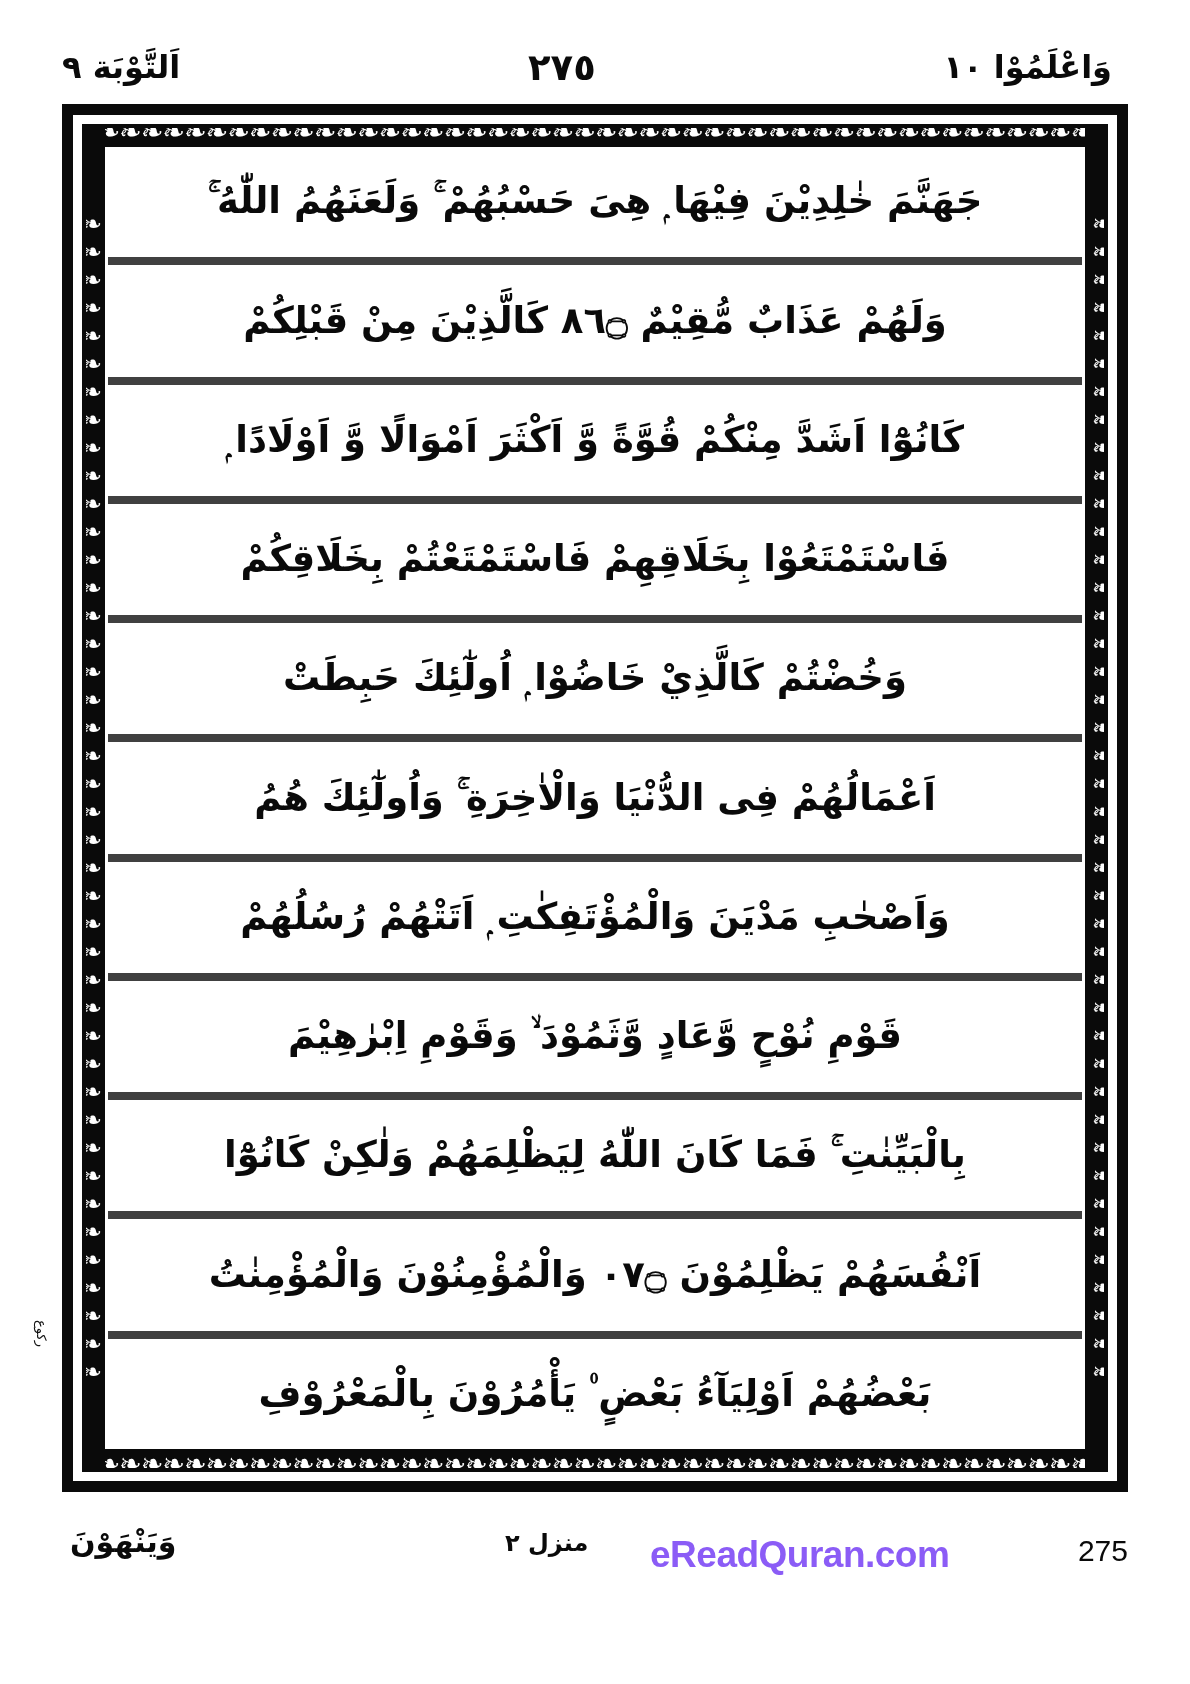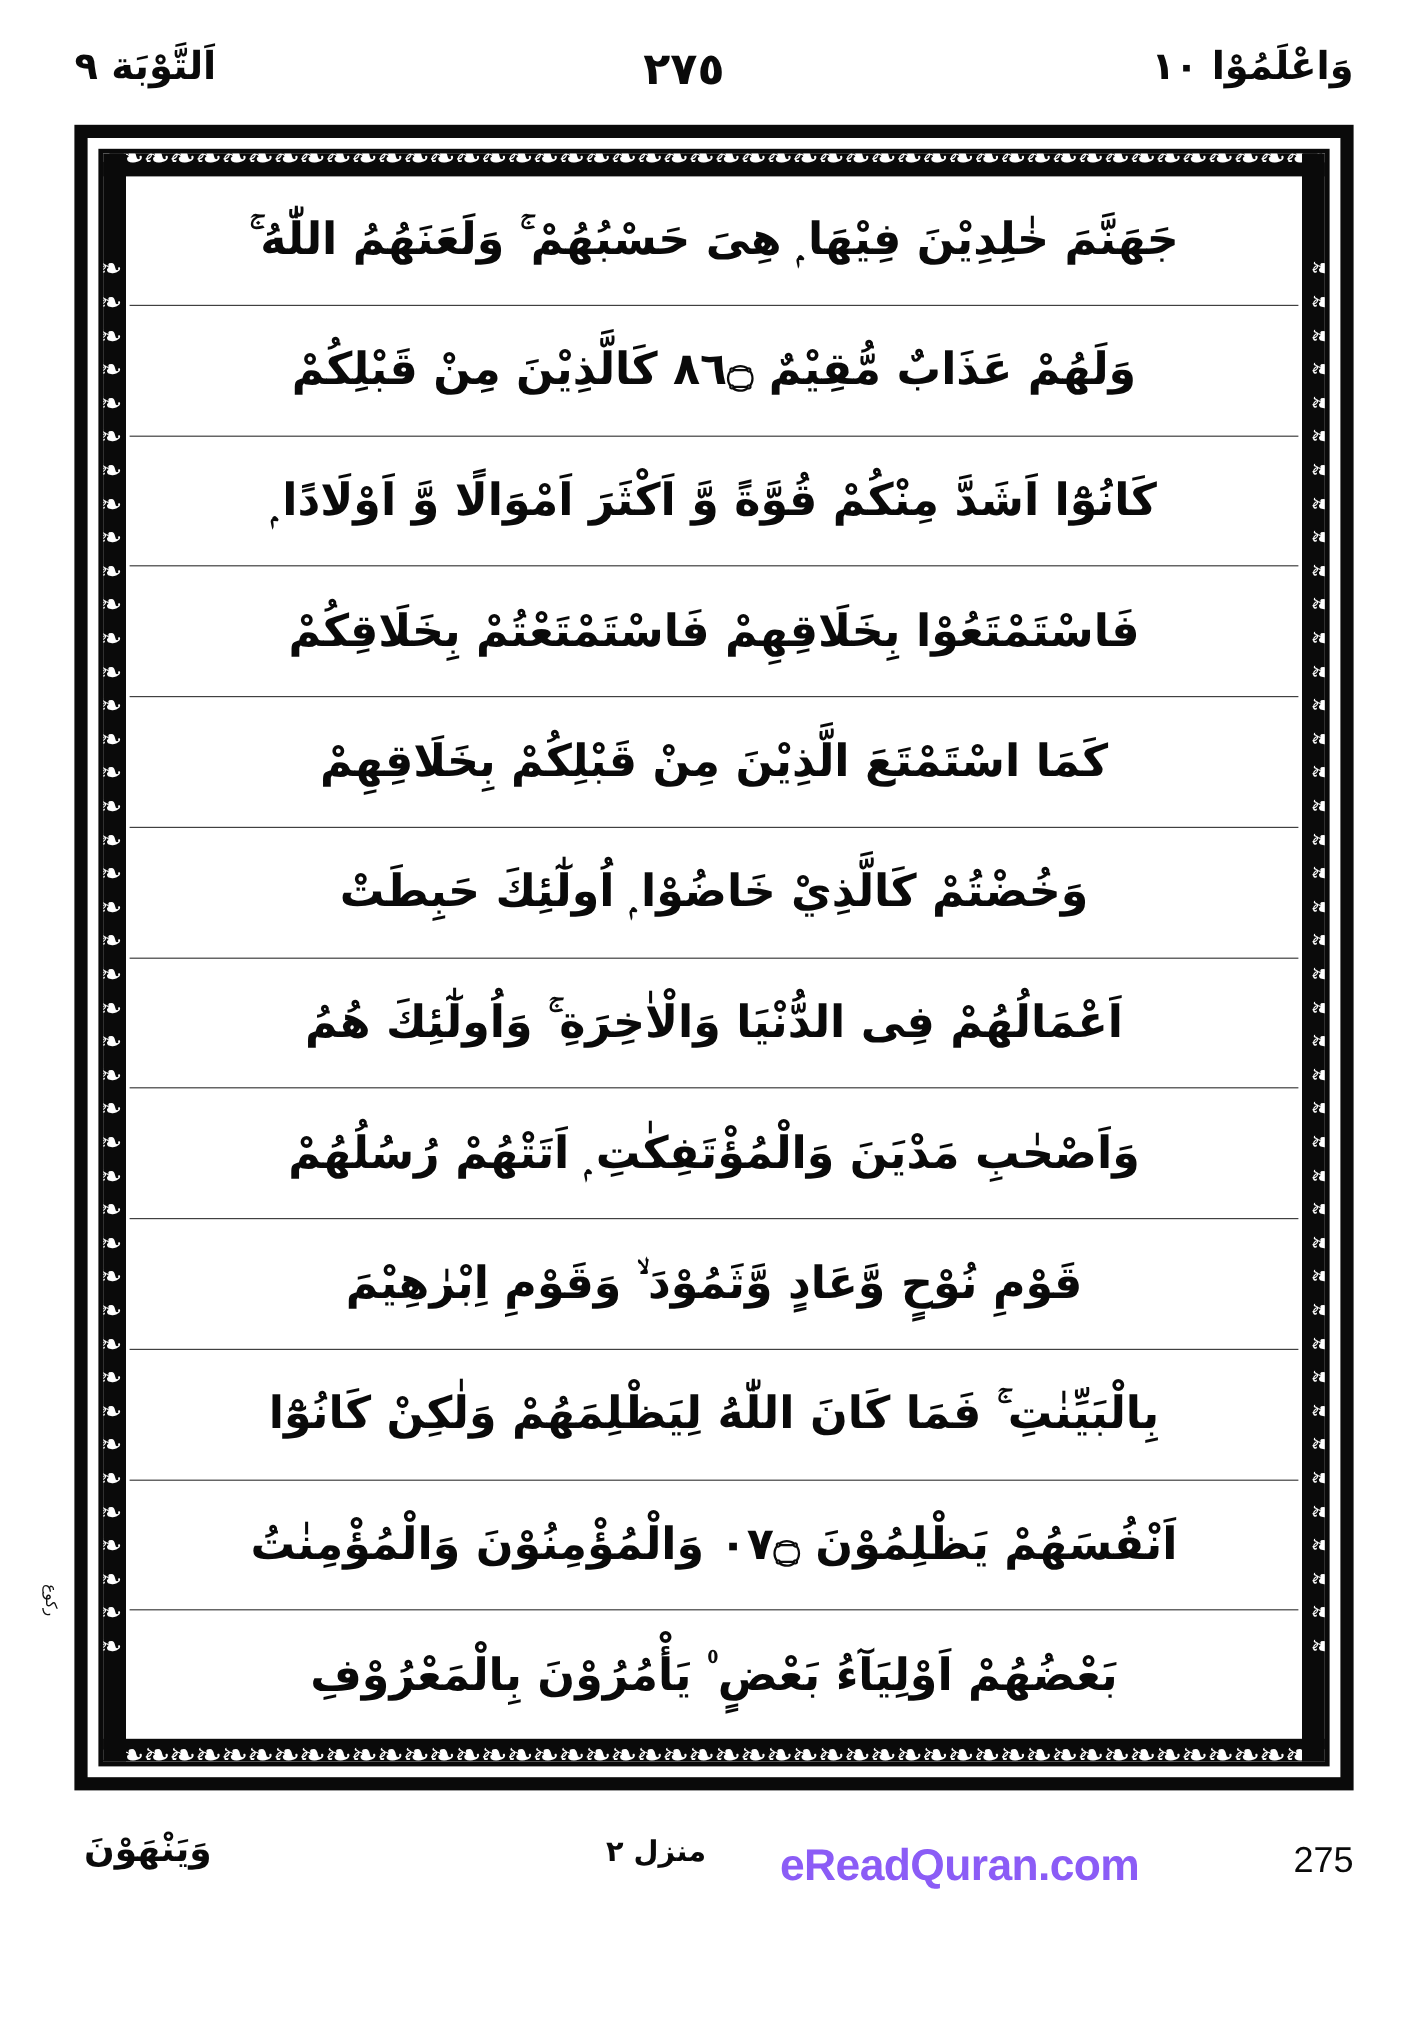--- a/index.html
+++ b/index.html
@@ -6,22 +6,22 @@
   body{
     width:1190px;height:1684px;
     background:#ffffff;
     font-family:"DejaVu Sans","Liberation Sans",sans-serif;
     overflow:hidden;position:relative;
   }
   .page{position:absolute;inset:0;}
 
   
   .header{
-    position:absolute;left:0;right:0;top:36px;height:62px;
-    display:flex;justify-content:space-between;
+    position:absolute;left:0;right:16px;top:36px;height:62px;
+    display:flex;align-items:center;justify-content:space-between;
     padding:0 62px;box-sizing:border-box;gap:40px;
   }
   .hdr-item{
     font-family:"DejaVu Sans","Liberation Sans",sans-serif;
     direction:rtl;color:#0a0a0a;white-space:nowrap;
   }
   .hdr-surah{font-size:32px;font-weight:700;letter-spacing:.5px;}
   .hdr-page{font-size:37px;font-weight:700;letter-spacing:1px;}
   .hdr-juz{font-size:32px;font-weight:700;letter-spacing:.5px;}
 
@@ -60,21 +60,21 @@
   .orn-side.left{left:-11px;}
   .orn-side.right{right:-11px;}
 
   
   .lines{
     position:absolute;left:22px;right:22px;top:18px;bottom:18px;
     display:flex;flex-direction:column;
   }
   .aya-line{
     flex:1 1 0;
-    border-bottom:1px solid #404040;
+    border-bottom:8px solid #404040;
     display:flex;align-items:center;justify-content:center;
     direction:rtl;
     padding:0 6px;
     box-sizing:border-box;
     overflow:hidden;
   }
   .aya-line:last-child{border-bottom:none;}
   .aya-text{
     font-family:"DejaVu Sans","Liberation Sans",sans-serif;
     direction:rtl;unicode-bidi:bidi-override;
@@ -148,23 +148,20 @@
         <div class="aya-line">
           <div class="aya-text">وَلَهُمْ عَذَابٌ مُّقِيْمٌ ۝٦٨ كَالَّذِيْنَ مِنْ قَبْلِكُمْ</div>
         </div>
         <div class="aya-line">
           <div class="aya-text">كَانُوْٓا اَشَدَّ مِنْكُمْ قُوَّةً وَّ اَكْثَرَ اَمْوَالًا وَّ اَوْلَادًا ۭ</div>
         </div>
         <div class="aya-line">
           <div class="aya-text">فَاسْتَمْتَعُوْا بِخَلَاقِهِمْ فَاسْتَمْتَعْتُمْ بِخَلَاقِكُمْ</div>
         </div>
         <div class="aya-line">
-          <div class="aya-text">كَمَا اسْتَمْتَعَ الَّذِيْنَ مِنْ قَبْلِكُمْ بِخَلَاقِهِمْ</div>
-        </div>
-        <div class="aya-line">
           <div class="aya-text">وَخُضْتُمْ كَالَّذِيْ خَاضُوْا ۭ اُولٰٓئِكَ حَبِطَتْ</div>
         </div>
         <div class="aya-line">
           <div class="aya-text">اَعْمَالُهُمْ فِى الدُّنْيَا وَالْاٰخِرَةِ ۚ وَاُولٰٓئِكَ هُمُ</div>
         </div>
         <div class="aya-line">
           <div class="aya-text">وَاَصْحٰبِ مَدْيَنَ وَالْمُؤْتَفِكٰتِ ۭ اَتَتْهُمْ رُسُلُهُمْ</div>
         </div>
         <div class="aya-line">
           <div class="aya-text">قَوْمِ نُوْحٍ وَّعَادٍ وَّثَمُوْدَ ۙ وَقَوْمِ اِبْرٰهِيْمَ</div>

